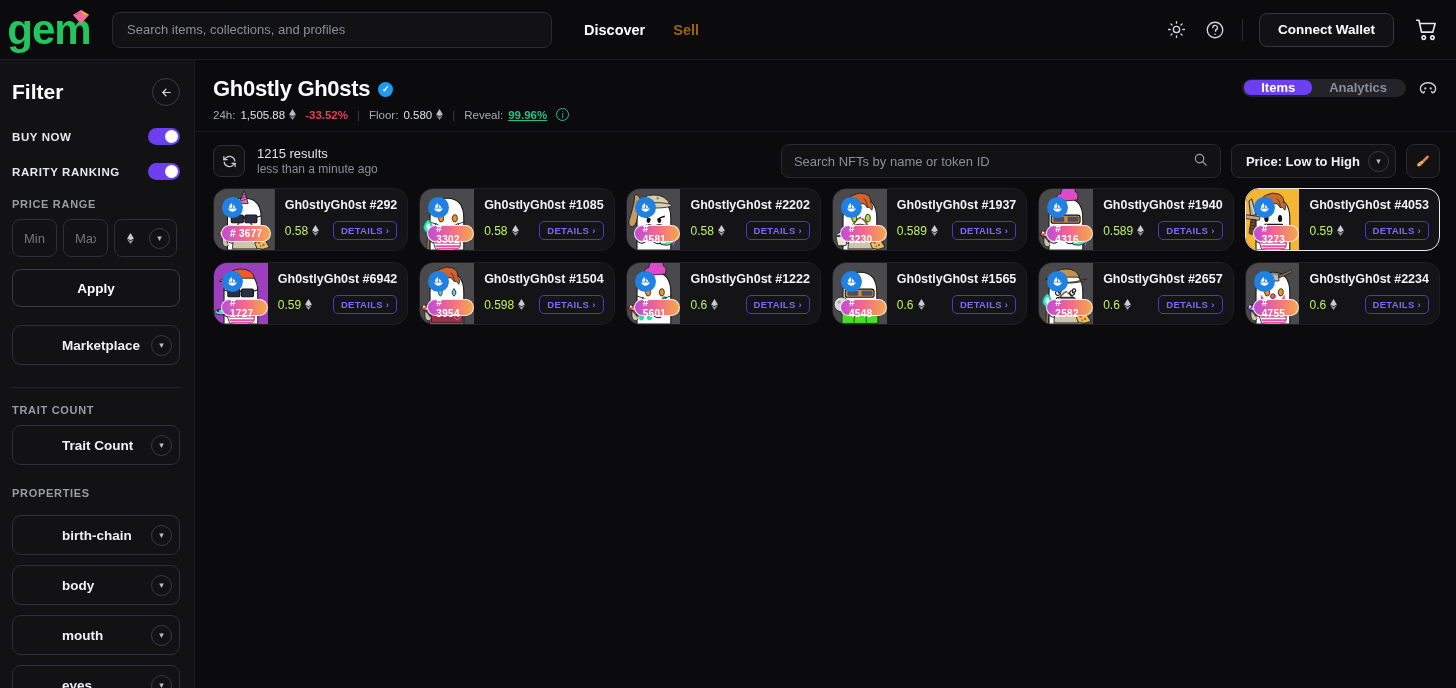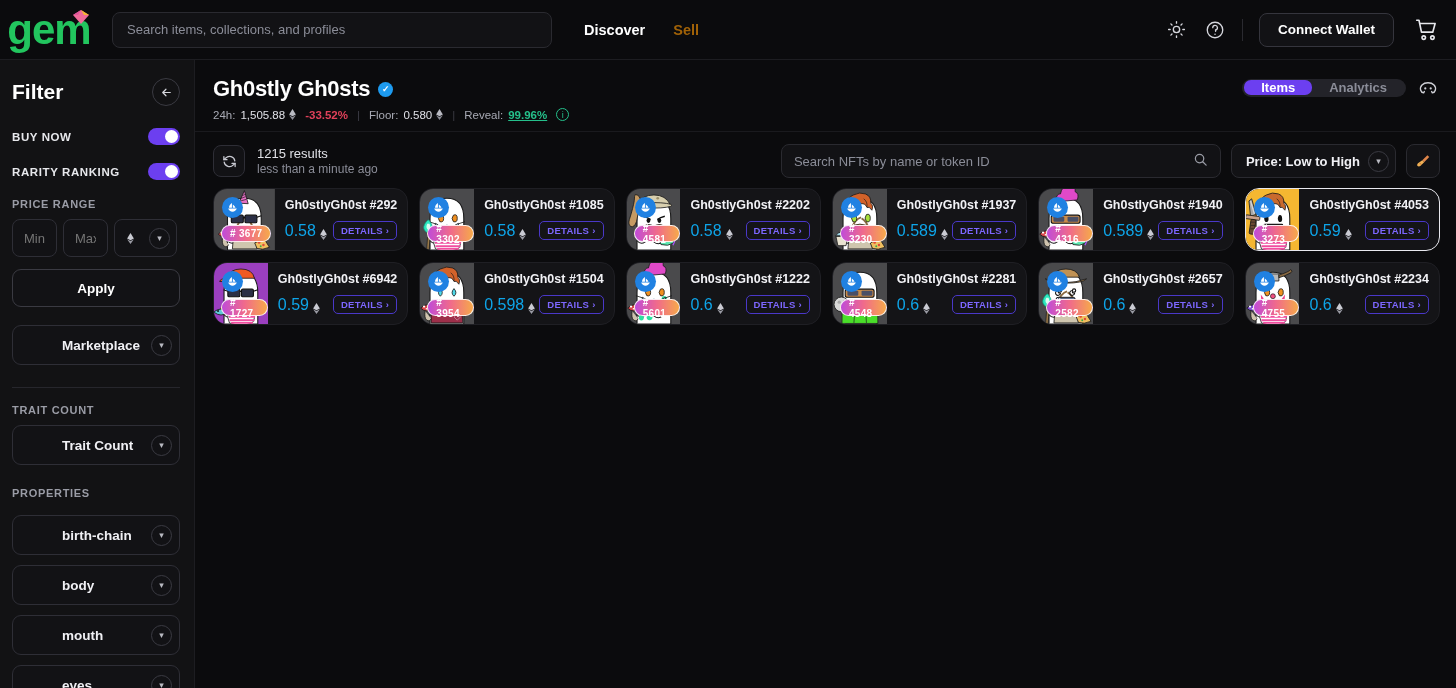--- a/index.html
+++ b/index.html
@@ -206,21 +206,21 @@
     position: absolute; left: 7px; bottom: 8px; z-index: 4;
     height: 17px; padding: 0 8px; border-radius: 9px;
     background: linear-gradient(90deg, #c04bd8 0%, #f06a8b 50%, #f6a94a 100%);
     color: #fff; font-size: 10px; font-weight: 700;
     display: flex; align-items: center; letter-spacing: .3px;
     border: 1.5px solid rgba(255,255,255,.85);
   }
   .card-info { padding: 9px 10px 10px; }
   .card-name { font-size: 12.5px; font-weight: 700; color: #f2f2f6; margin-bottom: 9px; white-space: nowrap; }
   .card-bottom { display: flex; align-items: center; justify-content: space-between; }
-  .card-price { font-size: 16px; color: #0ea5e9; display: flex; align-items: flex-end; gap: 4px; }
+  .card-price { font-size: 12px; color: #bef264; display: flex; align-items: center; gap: 4px; }
   .details-btn {
     border: 1px solid #4a38c8; border-radius: 5px; padding: 3px 7px;
     color: #7d67ff; font-size: 9.5px; font-weight: 700; letter-spacing: .3px;
     background: transparent; cursor: pointer; font-family: "Liberation Sans", sans-serif;
   }
   .eth { display: inline-block; width: 7px; height: 11px; }
 </style>
 </head>
 <body>
 
@@ -891,21 +891,21 @@
                 <div class="os-badge">
                   <svg width="13" height="13" viewBox="0 0 24 24" fill="#fff">
                     <path d="M4 14h16c-1.2 3.6-4.4 6-8 6s-6.8-2.4-8-6z"></path>
                     <path d="M11 3.5v9H5.5c0-3.6 2.2-7.2 5.5-9z"></path>
                     <path d="M12.6 6.5c2.2 1.4 4 3.6 4.8 6h-4.8z"></path>
                   </svg>
                 </div>
                 <div class="rank"># 4548</div>
               </div>
               <div class="card-info">
-                <div class="card-name">Gh0stlyGh0st #2281</div>
+                <div class="card-name">Gh0stlyGh0st #1565</div>
                 <div class="card-bottom">
                   <span class="card-price">
                     <span>0.6</span>
                     <svg class="eth" width="7" height="11" viewBox="0 0 8 13">
                       <polygon points="4,0 8,6.4 4,8.7 0,6.4" fill="#c9cad2"></polygon>
                       <polygon points="4,9.6 8,7.3 4,13 0,7.3" fill="#9a9ba4"></polygon>
                     </svg>
                   </span>
                   <button class="details-btn">DETAILS ›</button>
                 </div>

